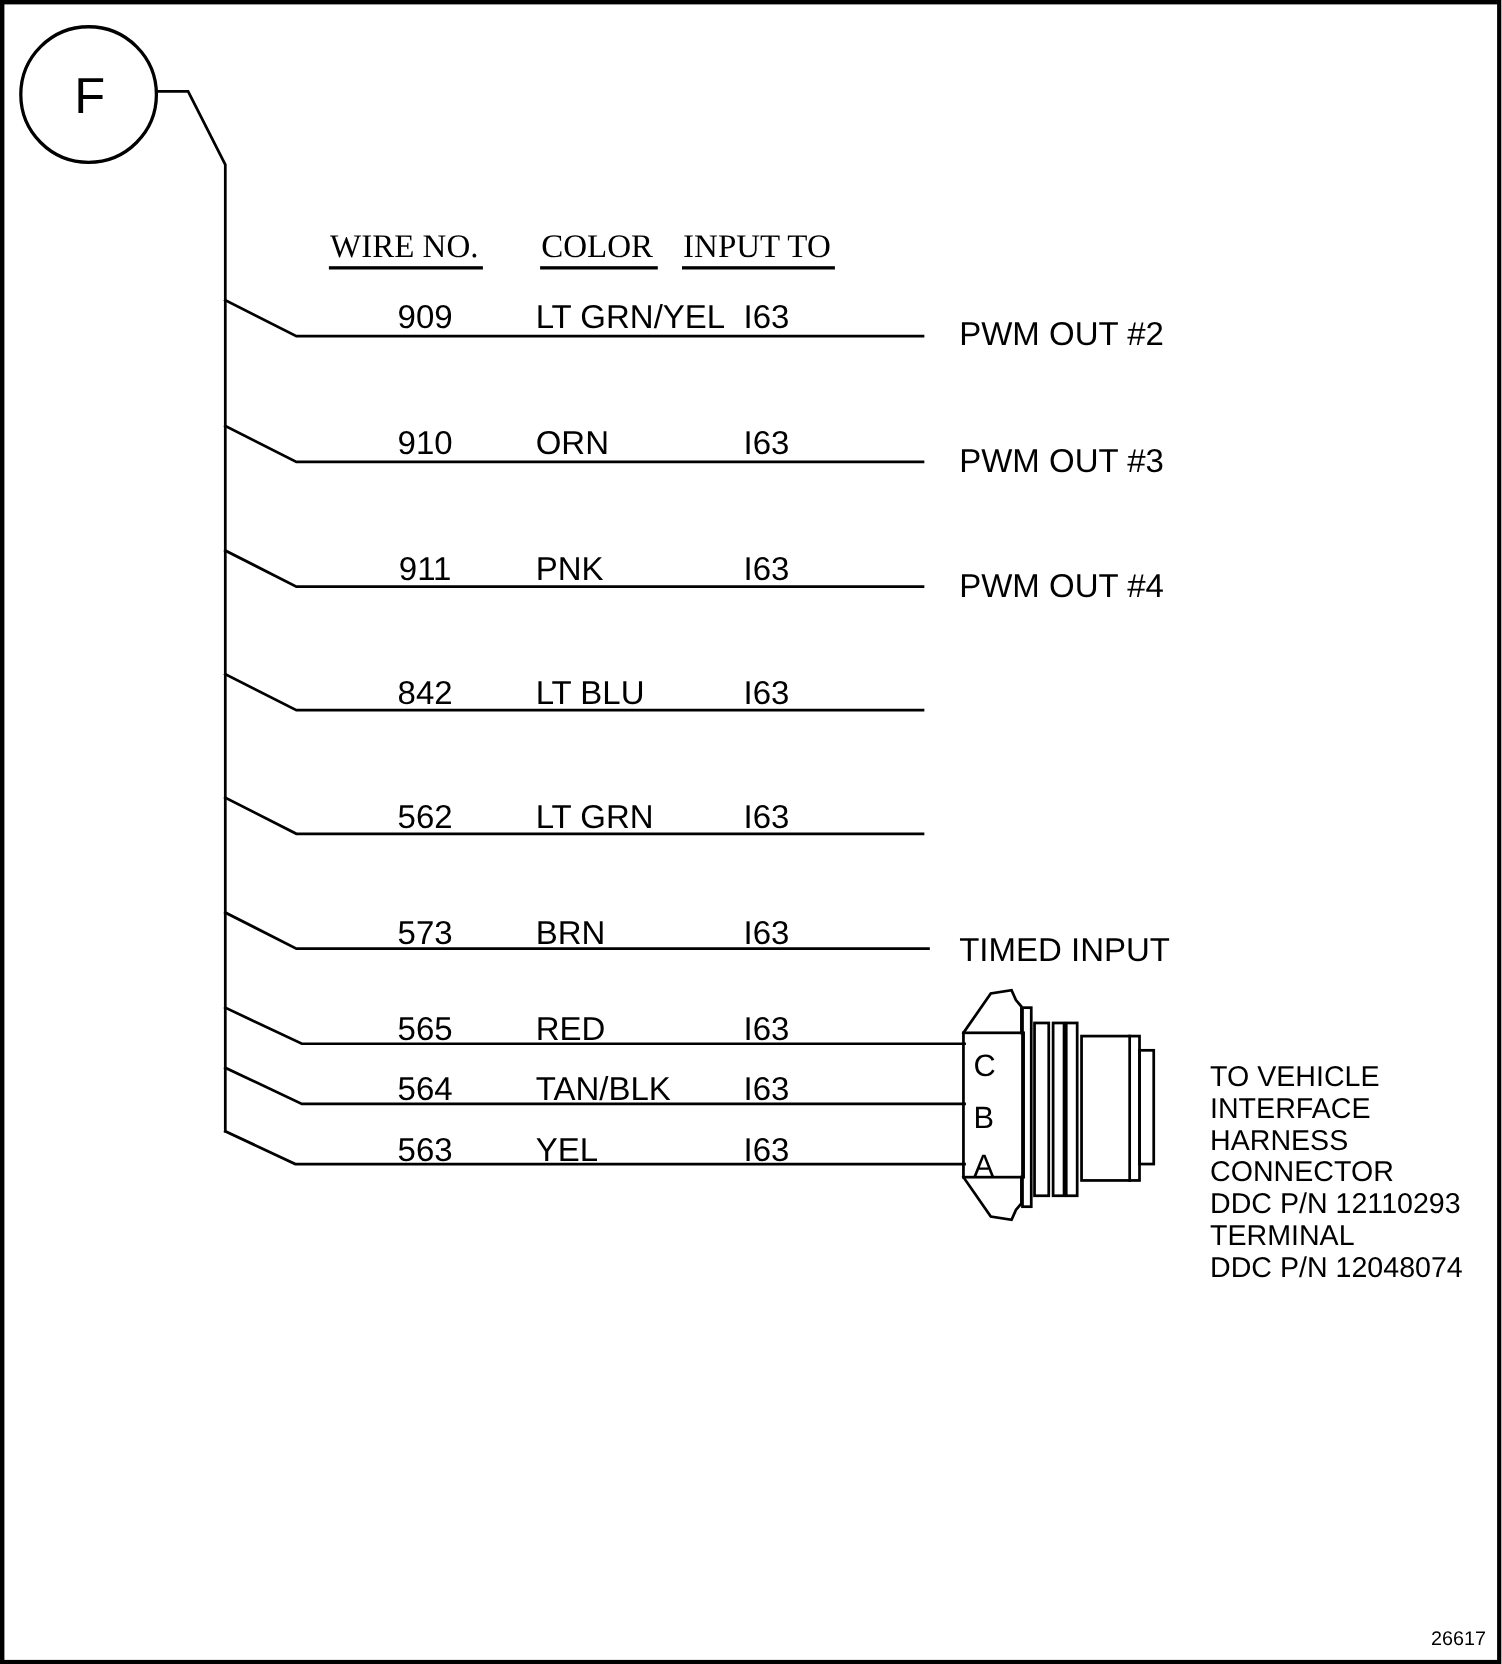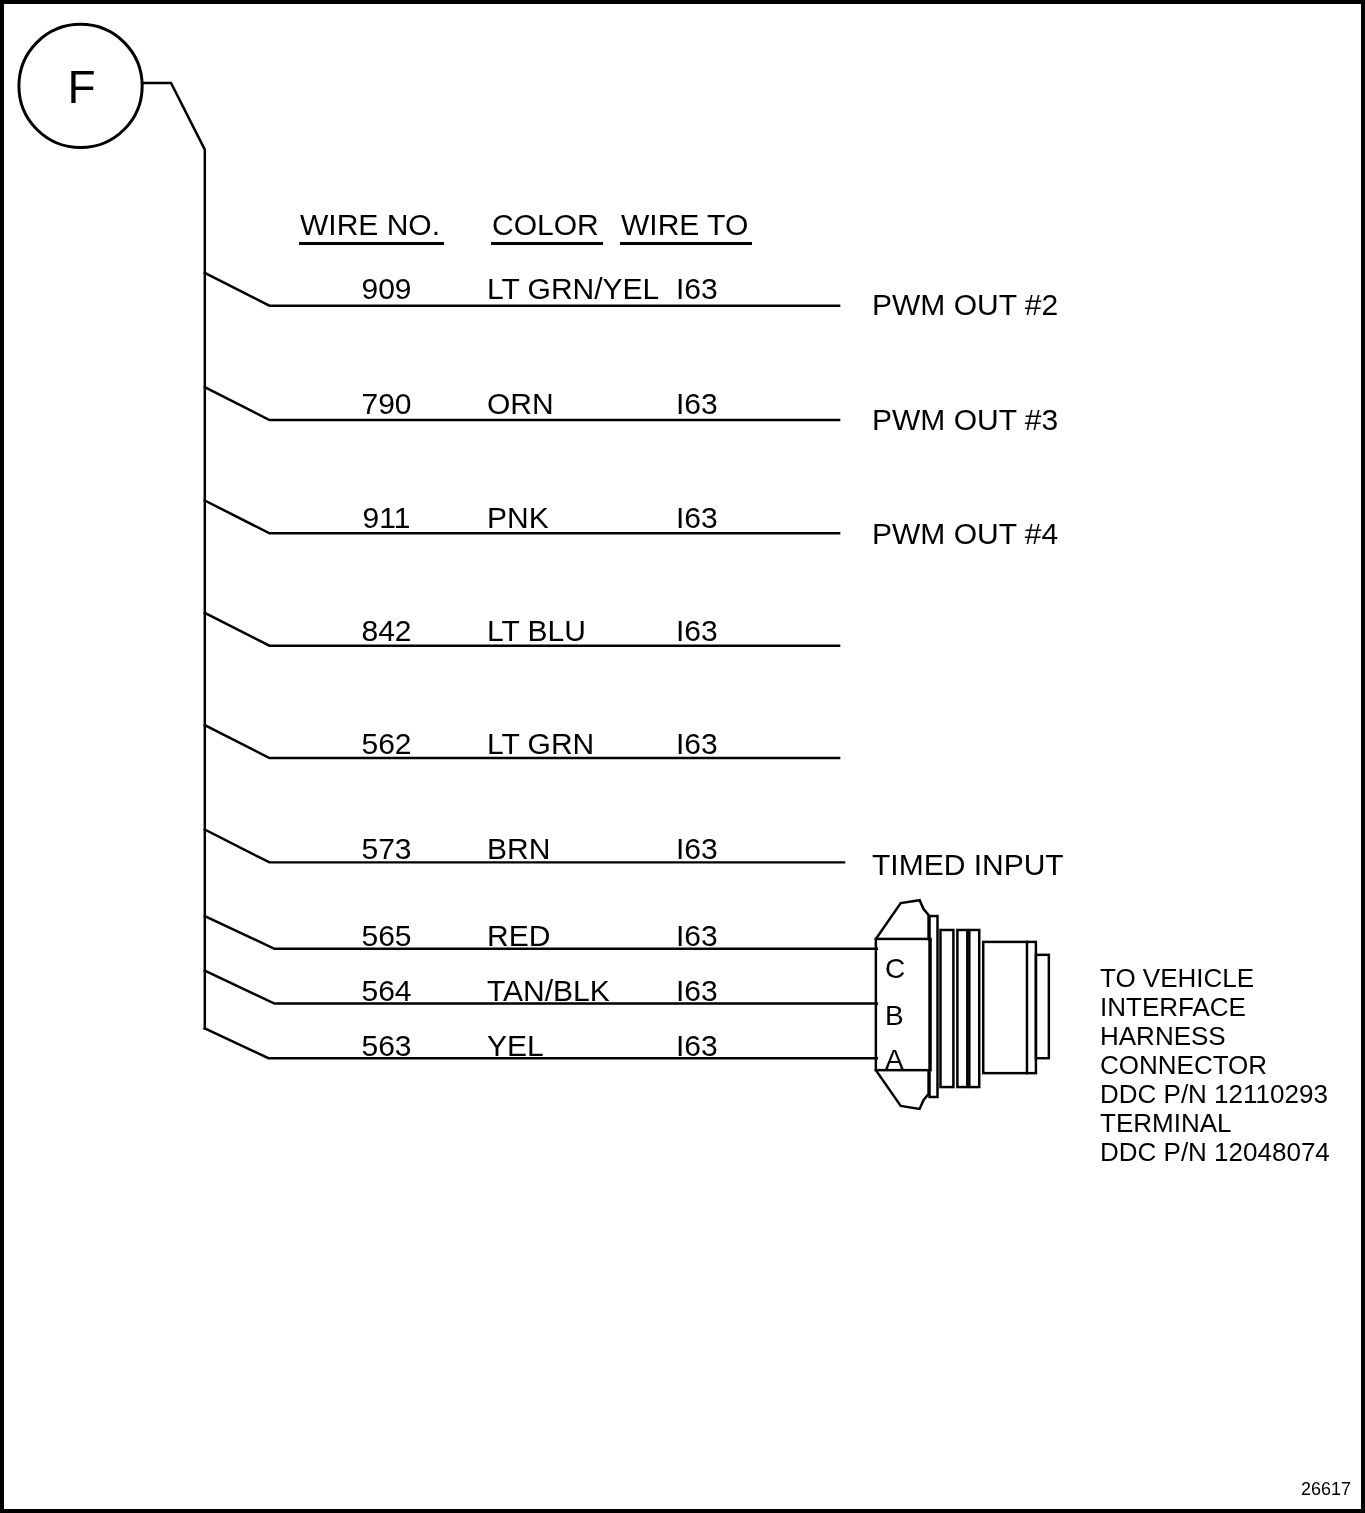--- a/index.html
+++ b/index.html
@@ -18,20 +18,21 @@
     position:absolute;left:15px;top:20px;width:125px;height:125px;
     display:flex;align-items:center;justify-content:center;
     font-size:46px;
   }
   .hdr{
     position:absolute;top:206px;
     font-size:30px;line-height:30px;
     border-bottom:3px solid #000;
     padding:0 4px 2px 1px;
     white-space:nowrap;
+    font-family:Liberation Serif, serif;
   }
   .row{position:absolute;left:0;width:100%;height:40px;}
   .c-no{position:absolute;left:330px;top:0;width:105px;text-align:center;font-size:30px;line-height:30px;}
   .c-color{position:absolute;left:483px;top:0;font-size:30px;line-height:30px;white-space:nowrap;}
   .c-goes{position:absolute;left:672px;top:0;font-size:30px;line-height:30px;text-align:center;}
   .c-label{position:absolute;left:868px;top:16px;font-size:30px;line-height:30px;white-space:nowrap;text-align:right;}
   .pin{position:absolute;left:881px;font-size:28px;line-height:28px;}
   .conn-note{
     position:absolute;left:1096px;top:960px;
     font-size:26px;line-height:29px;
@@ -71,30 +72,30 @@
       <rect x="985" y="943" width="53" height="132"></rect>
       <line x1="1029" y1="943" x2="1029" y2="1075"></line>
       <rect x="1038" y="956" width="13" height="104"></rect>
     </g>
   </svg>
 
   <div class="callout-letter">F</div>
 
   <div class="hdr" style="left:295px">WIRE NO.</div>
   <div class="hdr" style="left:487px">COLOR</div>
-  <div class="hdr" style="left:616px">WIRE TO</div>
+  <div class="hdr" style="left:616px">INPUT TO</div>
 
   <div class="row" style="top:270px">
     <span class="c-no">909</span>
     <span class="c-color">LT GRN/YEL</span>
     <span class="c-goes">I63</span>
     <span class="c-label">PWM OUT #2</span>
   </div>
   <div class="row" style="top:385px">
-    <span class="c-no">790</span>
+    <span class="c-no">910</span>
     <span class="c-color">ORN</span>
     <span class="c-goes">I63</span>
     <span class="c-label">PWM OUT #3</span>
   </div>
   <div class="row" style="top:499px">
     <span class="c-no">911</span>
     <span class="c-color">PNK</span>
     <span class="c-goes">I63</span>
     <span class="c-label">PWM OUT #4</span>
   </div>

